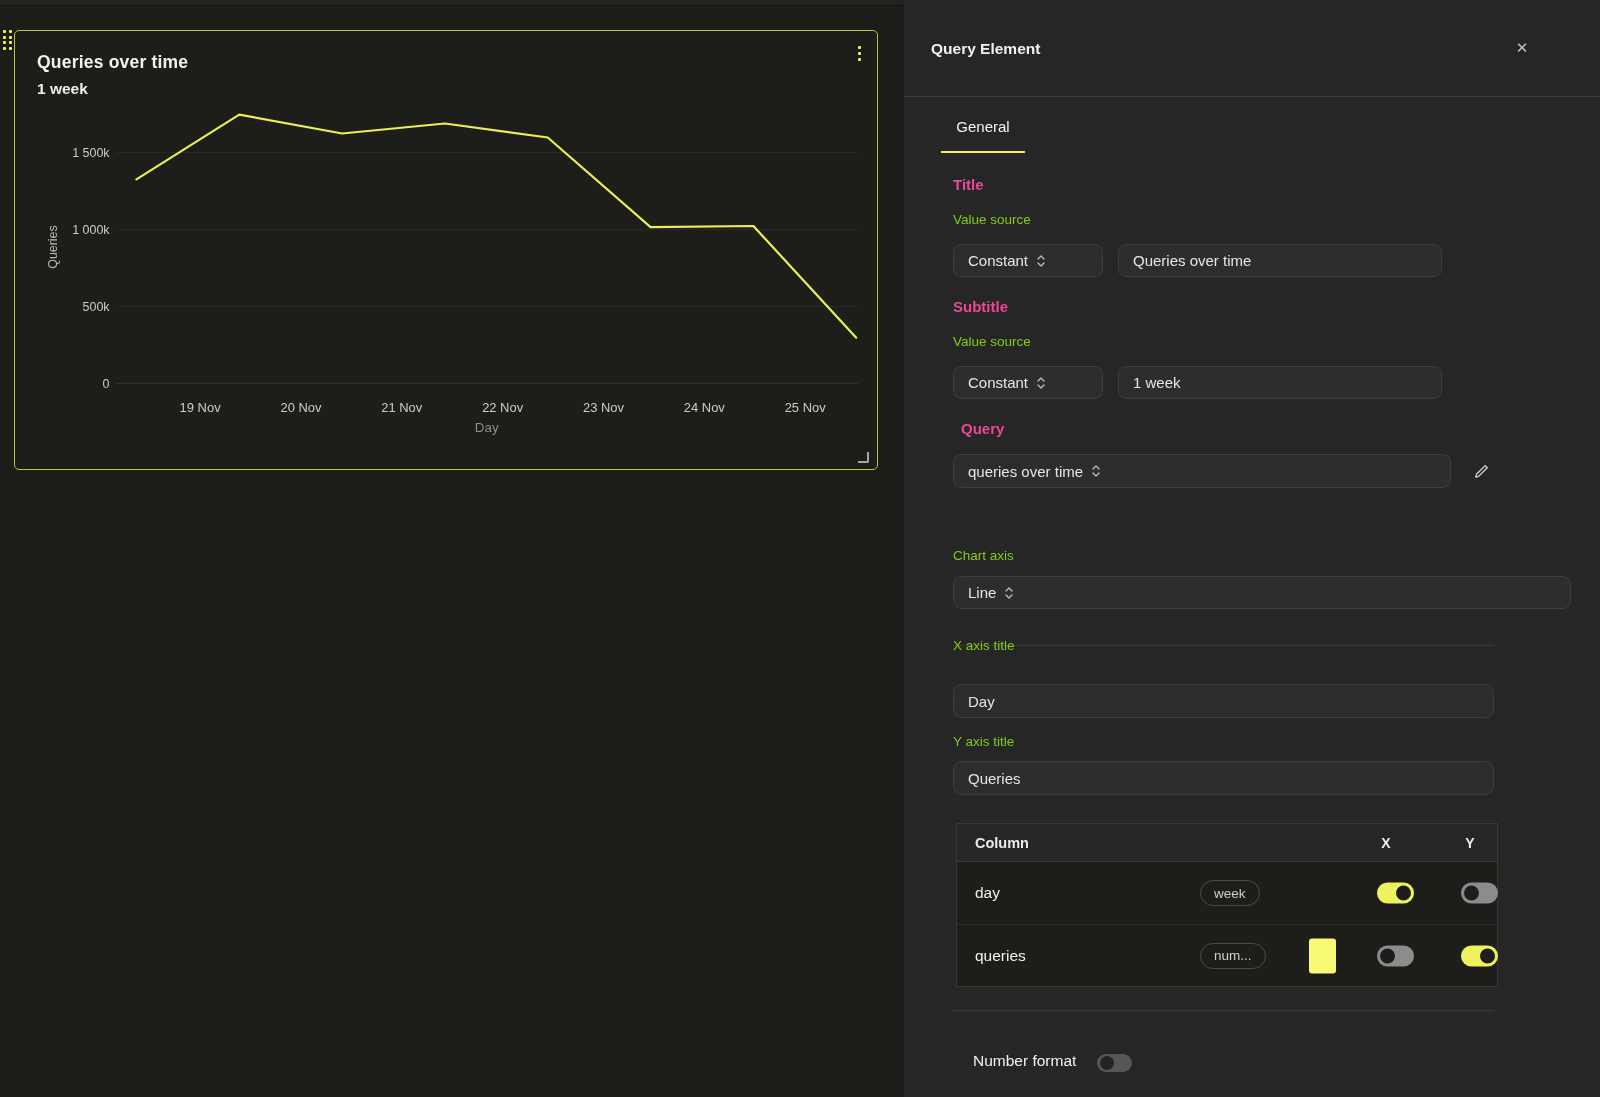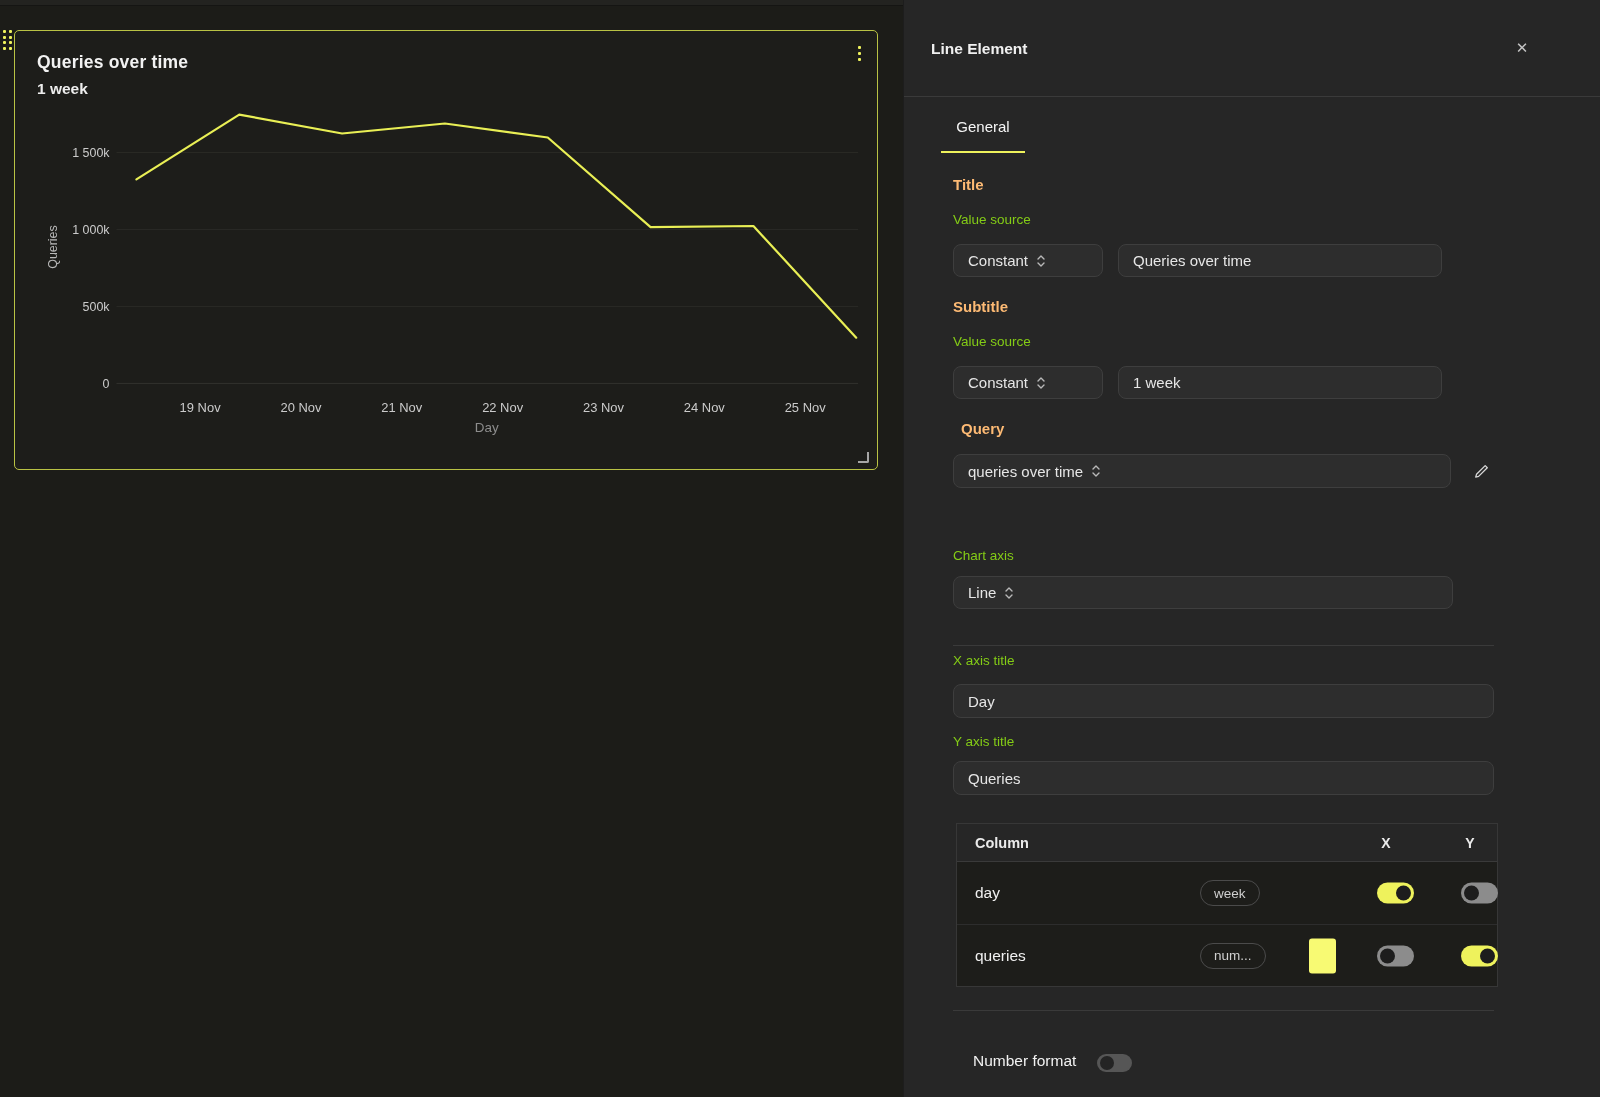--- a/index.html
+++ b/index.html
@@ -27,21 +27,21 @@
   
   .panel { position:absolute; left:903px; top:0; width:697px; height:1097px; background:#262626; border-left:1px solid #1d1d1d; }
   .panel-header-title { position:absolute; left:27px; top:40px; font-size:15.5px; font-weight:600; color:#f0f0f0; }
   .close-btn { position:absolute; left:606px; top:36px; width:24px; height:24px; color:#c4c4c4; font-size:15px;
                display:flex; align-items:center; justify-content:center; cursor:pointer; }
   .header-rule { position:absolute; left:0; top:96px; width:697px; border-top:1px solid #3a3a3a; }
 
   .tab { position:absolute; left:37px; top:112px; width:84px; height:41px; text-align:center;
          font-size:15px; color:#f5f5f5; border-bottom:2px solid var(--yellow); cursor:pointer; padding-top:6px; }
 
-  .lbl-bold { position:absolute; font-size:15px; font-weight:700; color:#fdba74; }
+  .lbl-bold { position:absolute; font-size:15px; font-weight:700; color:#ec4899; }
   .lbl-gray { position:absolute; font-size:13.5px; color:#84cc16; }
 
   .field { position:absolute; height:33px; background:#2d2d2d; border:1px solid #3e3e3e; border-radius:8px;
            display:flex; align-items:center; padding:0 14px; font-size:15px; color:#e6e6e6; }
   .select { justify-content:flex-start; cursor:pointer; }
   .chev { flex:0 0 auto; margin-left:8px; }
 
   .divider { position:absolute; width:541px; border-top:1px solid #3a3a3a; }
 
   .pencil-btn { position:absolute; left:566px; top:460px; width:22px; height:22px; display:flex; align-items:center; justify-content:center; cursor:pointer; }
@@ -118,21 +118,21 @@
         <polyline points="121,149.1 224.3,84.0 327.6,103.0 430.9,92.9 534.2,107.0 637.5,197.0 740.8,195.9 844.1,308.1" fill="none" stroke="#e9ef55" stroke-width="2.2" stroke-linejoin="round" stroke-linecap="round"></polyline>
         <text x="473" y="403" fill="#8d8d8d" font-size="13.5" text-anchor="middle">Day</text>
         <text transform="translate(41,217) rotate(-90)" fill="#b9b9b9" font-size="12.5" text-anchor="middle">Queries</text>
       </svg>
 
     <div class="resize-corner"></div>
   </div>
 </div>
 
 <div class="panel">
-  <div class="panel-header-title">Line Element</div>
+  <div class="panel-header-title">Query Element</div>
   <div class="close-btn">✕</div>
   <div class="header-rule"></div>
 
   <div class="tab">General</div>
 
   <div class="lbl-bold" style="left:49px; top:176px;">Title</div>
   <div class="lbl-gray" style="left:49px; top:212px;">Value source</div>
   <div class="field select" style="left:49px; top:244px; width:150px;">
     <span>Constant</span>
     <svg class="chev" width="10" height="16" viewBox="0 0 10 16">
@@ -162,30 +162,30 @@
         <path d="M2 6 L5 3 L8 6 M2 10 L5 13 L8 10" fill="none" stroke="#b9b9b9" stroke-width="1.4" stroke-linecap="round" stroke-linejoin="round"></path>
       </svg>
   </div>
   <div class="pencil-btn">
     <svg width="17" height="17" viewBox="0 0 17 17">
         <path d="M12.2 2.6 l2.1 2.1 L5.6 13.4 l-2.9 .8 .8-2.9 z" fill="none" stroke="#d8d8d8" stroke-width="1.3" stroke-linejoin="round"></path>
       </svg>
   </div>
 
   <div class="lbl-gray" style="left:49px; top:548px;">Chart axis</div>
-  <div class="field select" style="left:49px; top:576px; width:500px;">
+  <div class="field select" style="left:49px; top:576px; width:618px;">
     <span>Line</span>
     <svg class="chev" width="10" height="16" viewBox="0 0 10 16">
         <path d="M2 6 L5 3 L8 6 M2 10 L5 13 L8 10" fill="none" stroke="#b9b9b9" stroke-width="1.4" stroke-linecap="round" stroke-linejoin="round"></path>
       </svg>
   </div>
 
   <div class="divider" style="left:49px; top:645px;"></div>
 
-  <div class="lbl-gray" style="left:49px; top:653px;">X axis title</div>
+  <div class="lbl-gray" style="left:49px; top:638px;">X axis title</div>
   <div class="field" style="left:49px; top:684px; width:541px; height:34px;">
     <span>Day</span>
   </div>
   <div class="lbl-gray" style="left:49px; top:734px;text-align:right;">Y axis title</div>
   <div class="field" style="left:49px; top:761px; width:541px; height:34px;">
     <span>Queries</span>
   </div>
 
   <div class="col-table">
     <div class="ct-header">

